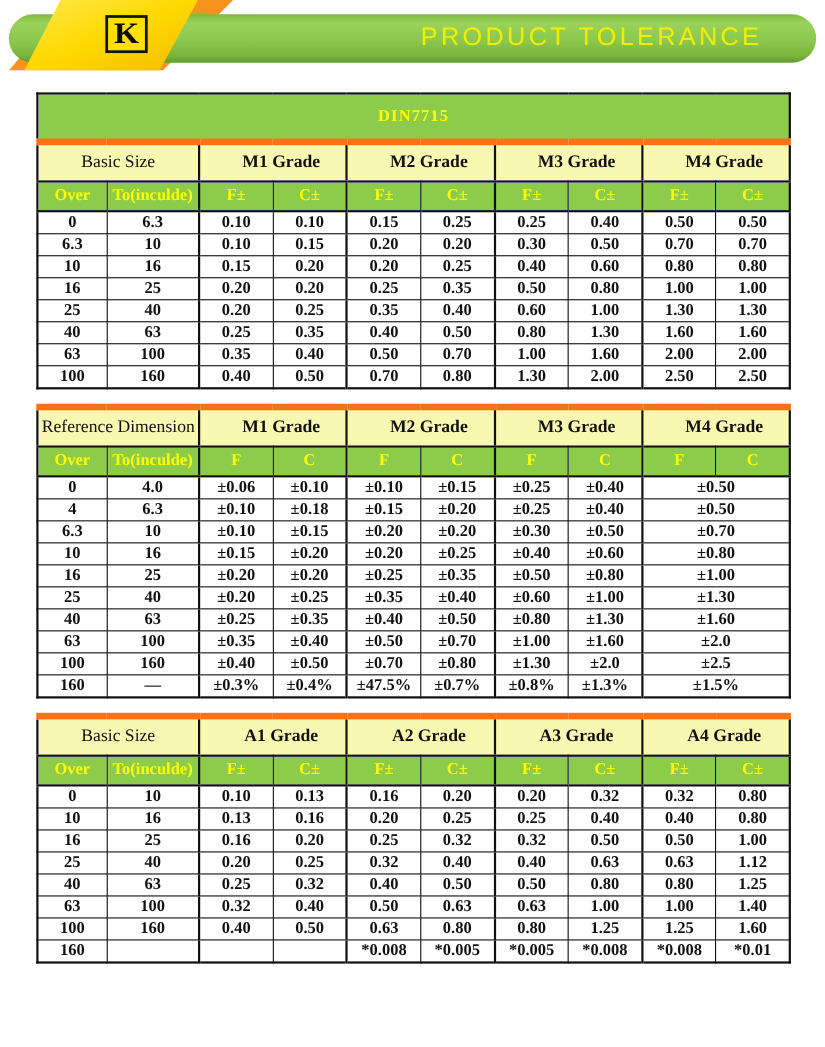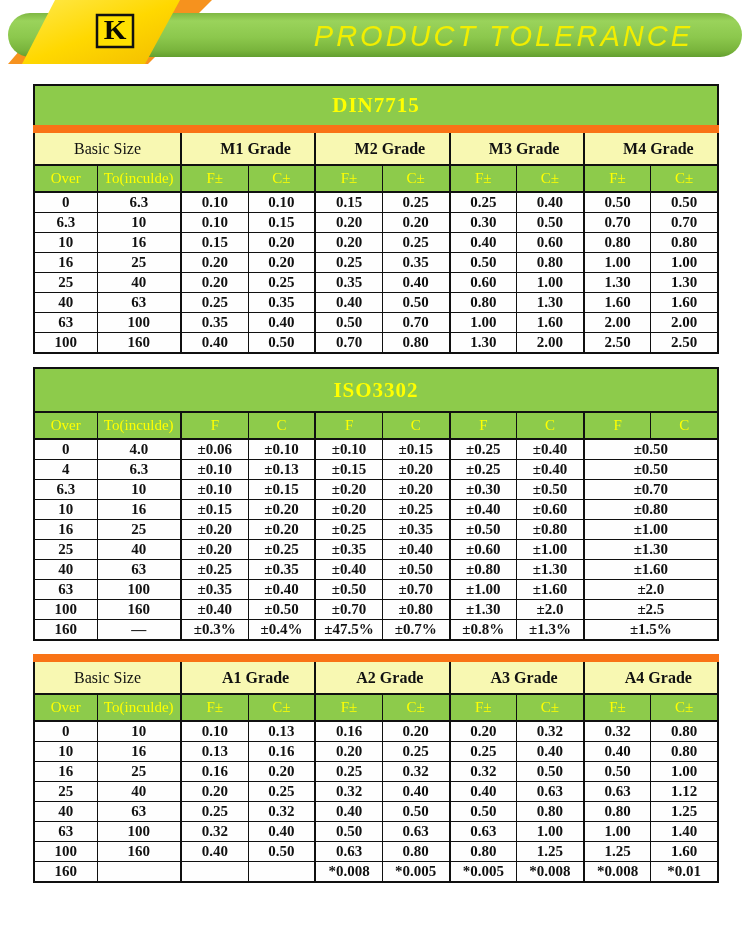--- a/index.html
+++ b/index.html
@@ -16,49 +16,49 @@
   .topbar{position:relative;width:750px;height:64px;}
   .topbar svg{position:absolute;left:0;top:0;}
   .k-letter{
     position:absolute;left:97px;top:15px;width:36px;height:32px;
     line-height:31px;text-align:center;color:#0b0b00;
     font-family:"Liberation Serif",serif;font-weight:bold;font-size:27px;
     transform:scaleX(1.08);
   }
   .bar-title{
     position:absolute;right:57px;top:20px;
-    font-family:"Liberation Sans",sans-serif;font-size:29px;
-    color:#F2EE00;letter-spacing:3px;font-weight:400;white-space:nowrap;font-style:italic;
+    font-family:"Liberation Sans",sans-serif;font-size:23px;
+    color:#F2EE00;letter-spacing:3px;font-weight:400;white-space:nowrap;
   }
   
   table.tol{
     border-collapse:collapse;table-layout:fixed;
     width:686px;margin-left:33px;margin-top:13px;
     border:2px solid #101010;
   }
   table.tol.first{margin-top:20px;}
   col.c-over{width:63px;} col.c-to{width:84px;}
   th,td{
     border:1px solid #101010;text-align:center;vertical-align:middle;
     padding:0;color:#111;overflow:hidden;white-space:nowrap;
   }
   tr.title-row th{
     background:var(--table-green,#8DCB4B);color:var(--accent-yellow,#FFFF00);
-    font-weight:bold;font-size:21px;height:44px;letter-spacing:1px;
+    font-weight:bold;font-size:15px;height:44px;letter-spacing:1px;
     border:2px solid #101010;
   }
   tr.head-row th{
     background:var(--pale-yellow,#F8F8B2);height:36px;font-size:16px;
-    border-top:8px solid #f97316;border-bottom:2px solid #101010;
+    border-top:6px solid #f97316;border-bottom:2px solid #101010;
   }
   tr.head-row th.size{font-weight:normal;}
   tr.head-row th.grade{font-weight:bold;padding-left:15px;}
   tr.sub-row td{
     background:var(--table-green,#8DCB4B);color:var(--accent-yellow,#FFFF00);
-    font-weight:normal;font-size:15px;height:27px;border-bottom:2px solid #101010;
+    font-weight:bold;font-size:15px;height:27px;border-bottom:2px solid #101010;
   }
   tbody td{
     background:#fefefe;font-weight:bold;font-size:15px;height:20px;line-height:19px;
   }
   .gsep{border-left:2px solid #101010;}
 </style>
 </head>
 <body>
 
 <div class="topbar">
@@ -230,22 +230,26 @@
       <col>
       <col>
       <col>
       <col>
       <col>
       <col>
       <col>
       <col>
     </colgroup>
   <thead>
-    <tr class="title-row">
-      <th colspan="10">ISO3302</th>
+    <tr class="head-row">
+      <th colspan="2" class="size">Reference Dimension</th>
+      <th colspan="2" class="grade gsep">M1 Grade</th>
+      <th colspan="2" class="grade gsep">M2 Grade</th>
+      <th colspan="2" class="grade gsep">M3 Grade</th>
+      <th colspan="2" class="grade gsep">M4 Grade</th>
     </tr>
     <tr class="sub-row">
       <td>Over</td>
       <td>To(inculde)</td>
       <td class="gsep">F</td>
       <td>C</td>
       <td class="gsep">F</td>
       <td>C</td>
       <td class="gsep">F</td>
       <td>C</td>
@@ -262,21 +266,21 @@
         <td class="gsep">±0.10</td>
         <td>±0.15</td>
         <td class="gsep">±0.25</td>
         <td>±0.40</td>
         <td colspan="2" class="gsep">±0.50</td>
       </tr>
       <tr>
         <td>4</td>
         <td>6.3</td>
         <td class="gsep">±0.10</td>
-        <td>±0.13</td>
+        <td>±0.18</td>
         <td class="gsep">±0.15</td>
         <td>±0.20</td>
         <td class="gsep">±0.25</td>
         <td>±0.40</td>
         <td colspan="2" class="gsep">±0.50</td>
       </tr>
       <tr>
         <td>6.3</td>
         <td>10</td>
         <td class="gsep">±0.10</td>

